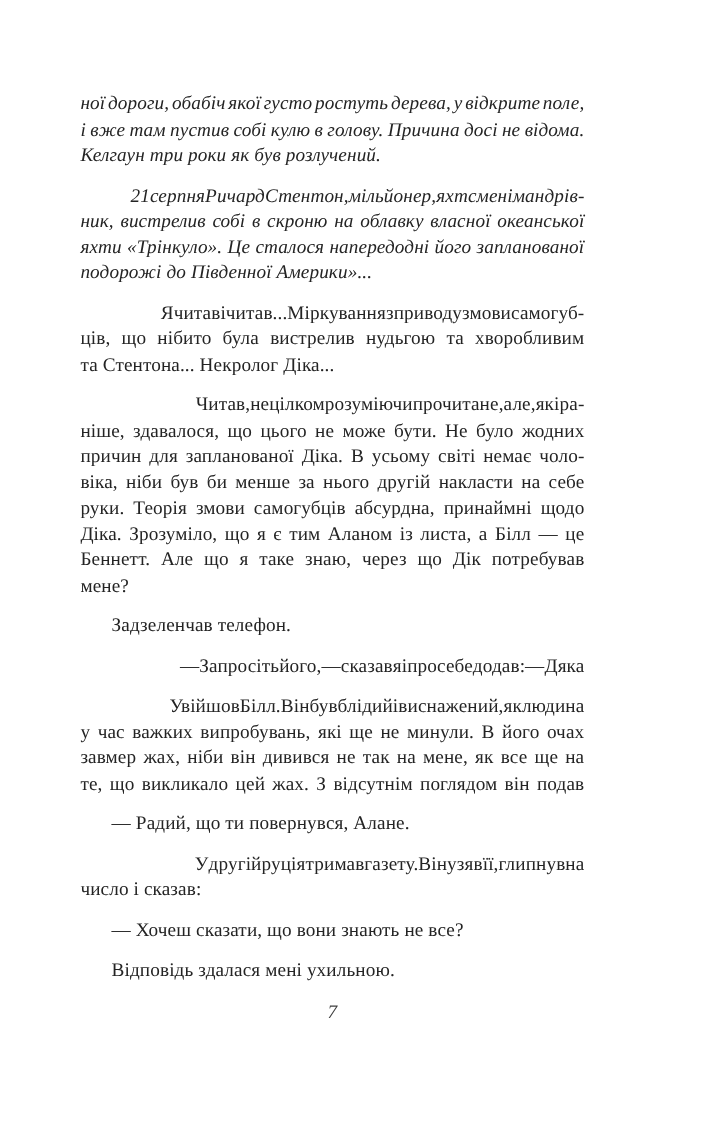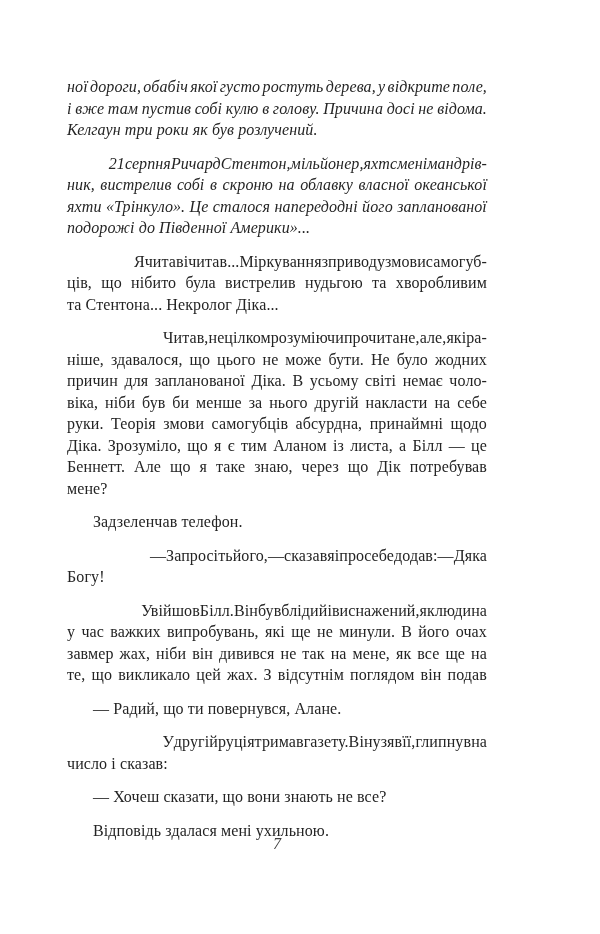--- a/index.html
+++ b/index.html
@@ -84,21 +84,20 @@
         <div class="line"><span>руки.</span><span>Теорія</span><span>змови</span><span>самогубців</span><span>абсурдна,</span><span>принаймні</span><span>щодо</span></div>
         <div class="line"><span>Діка.</span><span>Зрозуміло,</span><span>що</span><span>я</span><span>є</span><span>тим</span><span>Аланом</span><span>із</span><span>листа,</span><span>а</span><span>Білл</span><span>—</span><span>це</span></div>
         <div class="line"><span>Беннетт.</span><span>Але</span><span>що</span><span>я</span><span>таке</span><span>знаю,</span><span>через</span><span>що</span><span>Дік</span><span>потребував</span></div>
         <div class="line last">мене?</div>
       </div>
       <div class="para">
         <div class="line last indent">Задзеленчав телефон.</div>
       </div>
       <div class="para">
         <div class="line indent"><span>—</span><span>Запросіть</span><span>його,</span><span>—</span><span>сказав</span><span>я</span><span>і</span><span>про</span><span>себе</span><span>додав:</span><span>—</span><span>Дяка</span></div>
-        <div class="line last">Богу!</div>
       </div>
       <div class="para">
         <div class="line indent"><span>Увійшов</span><span>Білл.</span><span>Він</span><span>був</span><span>блідий</span><span>і</span><span>виснажений,</span><span>як</span><span>людина</span></div>
         <div class="line"><span>у</span><span>час</span><span>важких</span><span>випробувань,</span><span>які</span><span>ще</span><span>не</span><span>минули.</span><span>В</span><span>його</span><span>очах</span></div>
         <div class="line"><span>завмер</span><span>жах,</span><span>ніби</span><span>він</span><span>дивився</span><span>не</span><span>так</span><span>на</span><span>мене,</span><span>як</span><span>все</span><span>ще</span><span>на</span></div>
         <div class="line"><span>те,</span><span>що</span><span>викликало</span><span>цей</span><span>жах.</span><span>З</span><span>відсутнім</span><span>поглядом</span><span>він</span><span>подав</span></div>
       </div>
       <div class="para">
         <div class="line last indent">— Радий, що ти повернувся, Алане.</div>
       </div>

